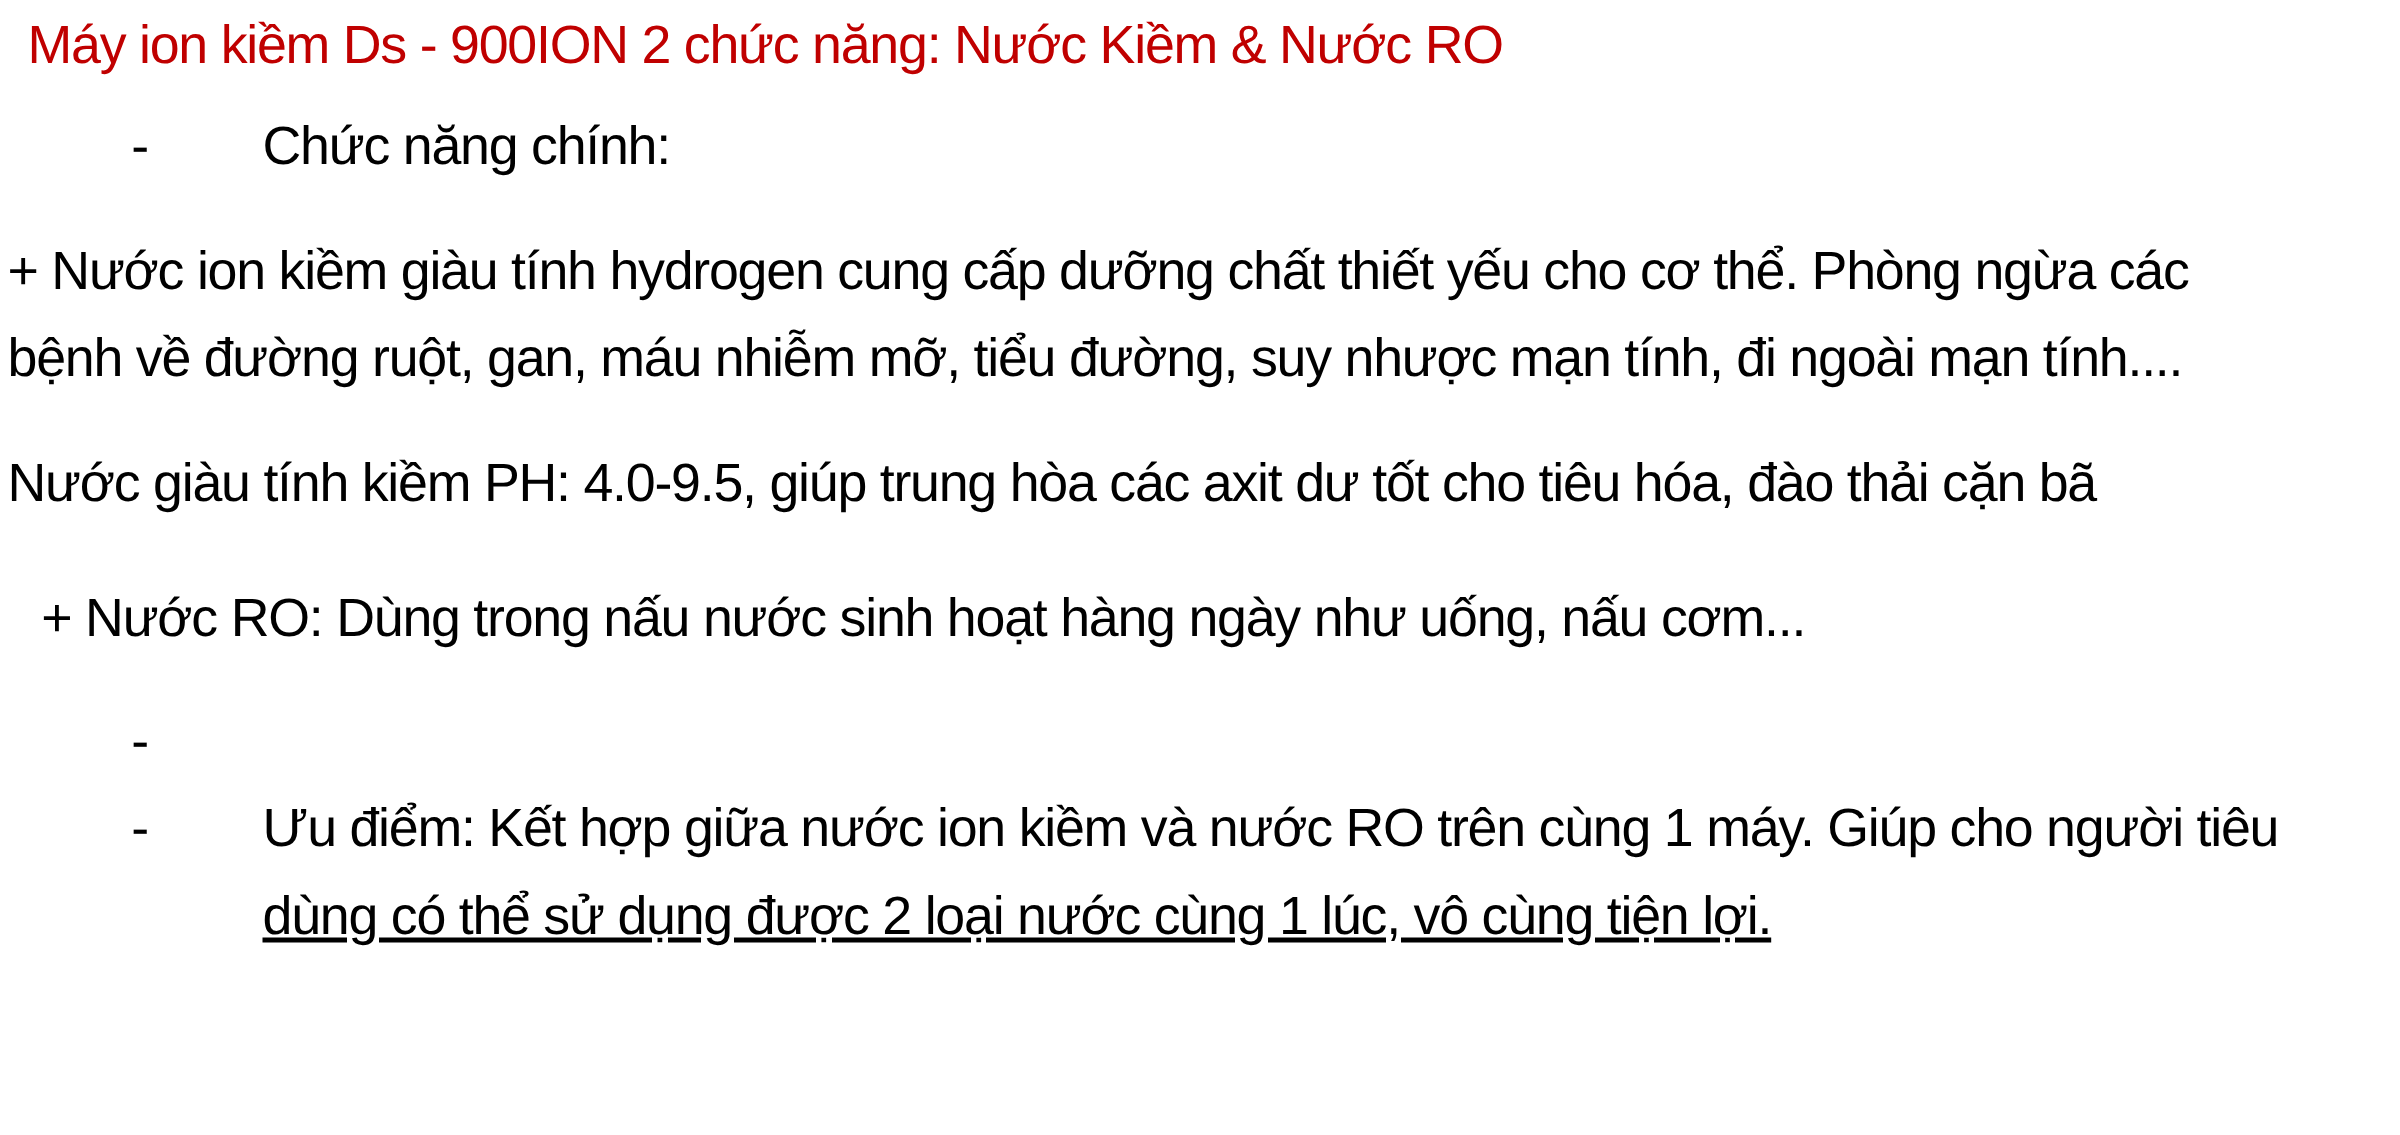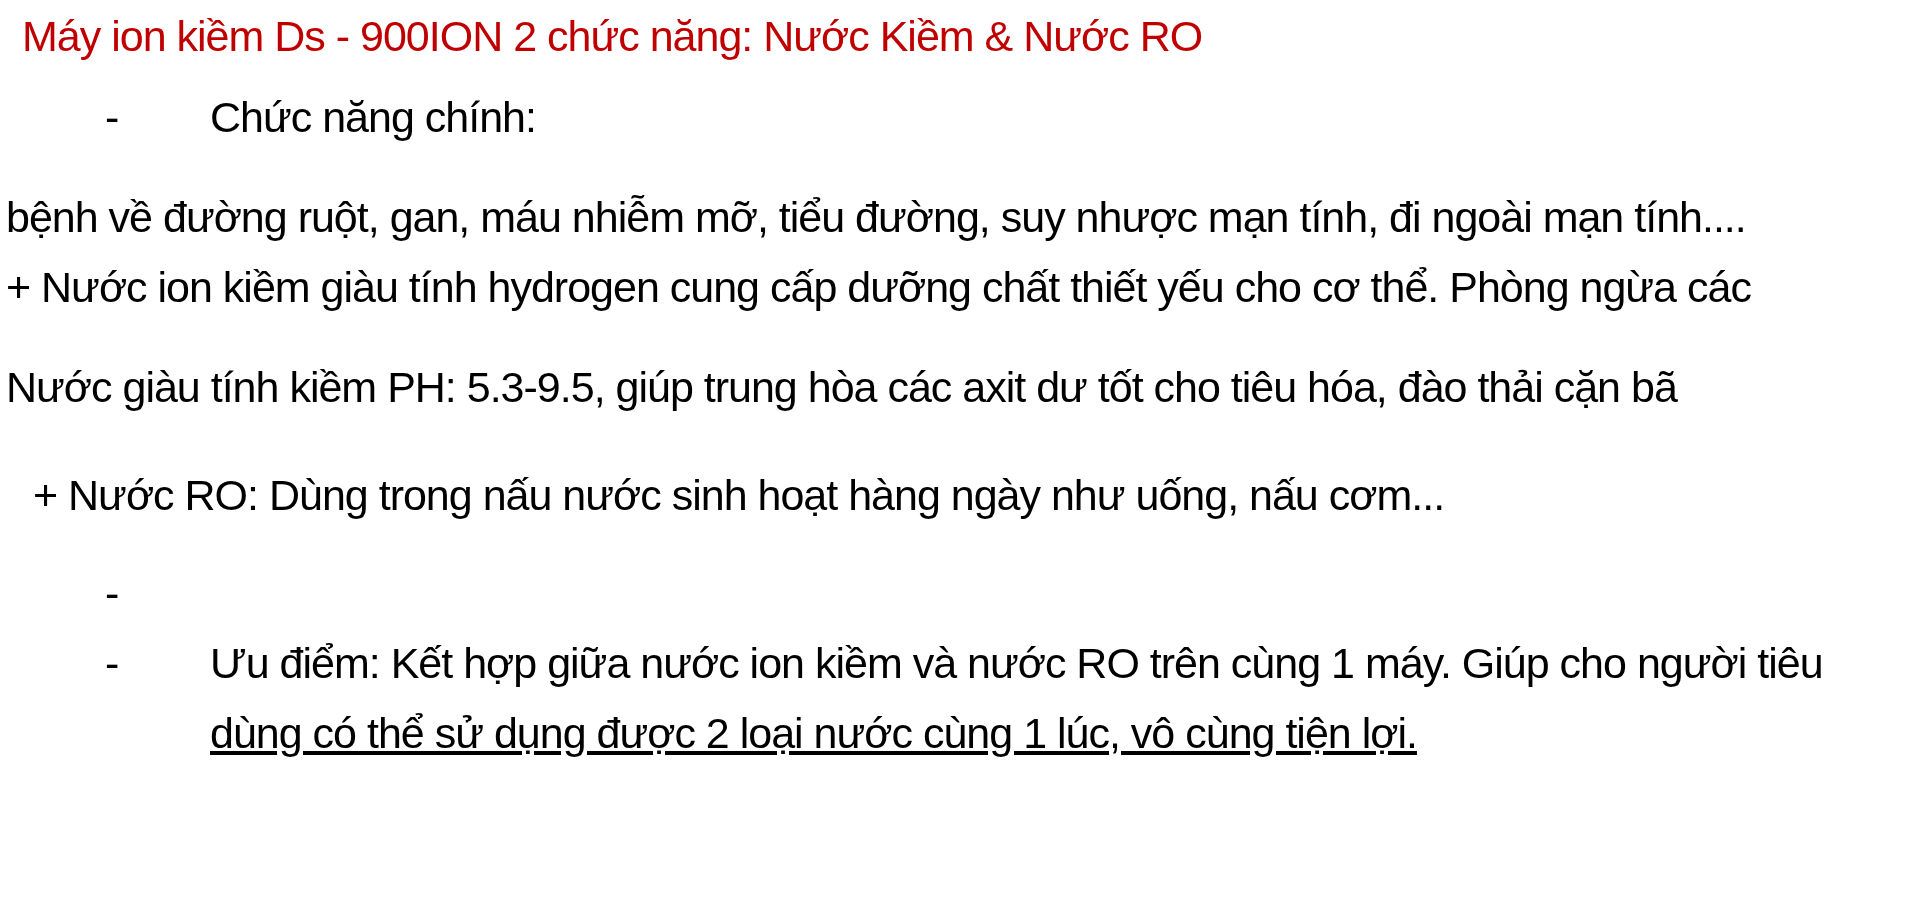--- a/index.html
+++ b/index.html
@@ -68,26 +68,26 @@
 <div class="doc">
 
   <h1 class="title" style="color: rgb(192, 0, 0);">Máy ion kiềm Ds - 900ION 2 chức năng: Nước Kiềm &amp; Nước RO</h1>
 
   <div class="bullet body-text b-main">
     <span class="dash">-</span>
     <span class="btext">Chức năng chính:</span>
   </div>
 
   <div class="para body-text p-first">
+    <div class="line">+ Nước ion kiềm giàu tính hydrogen cung cấp dưỡng chất thiết yếu cho cơ thể. Phòng ngừa các</div>
     <div class="line">bệnh về đường ruột, gan, máu nhiễm mỡ, tiểu đường, suy nhược mạn tính, đi ngoài mạn tính....</div>
-    <div class="line">+ Nước ion kiềm giàu tính hydrogen cung cấp dưỡng chất thiết yếu cho cơ thể. Phòng ngừa các</div>
   </div>
 
   <div class="para body-text p-mid">
-    <div class="line">Nước giàu tính kiềm PH: 5.3-9.5, giúp trung hòa các axit dư tốt cho tiêu hóa, đào thải cặn bã</div>
+    <div class="line">Nước giàu tính kiềm PH: 4.0-9.5, giúp trung hòa các axit dư tốt cho tiêu hóa, đào thải cặn bã</div>
   </div>
 
   <div class="para body-text p-last">
     <div class="line">+ Nước RO: Dùng trong nấu nước sinh hoạt hàng ngày như uống, nấu cơm...</div>
   </div>
 
   <div class="bullet body-text b-list">
     <span class="dash">-</span>
   </div>
 

